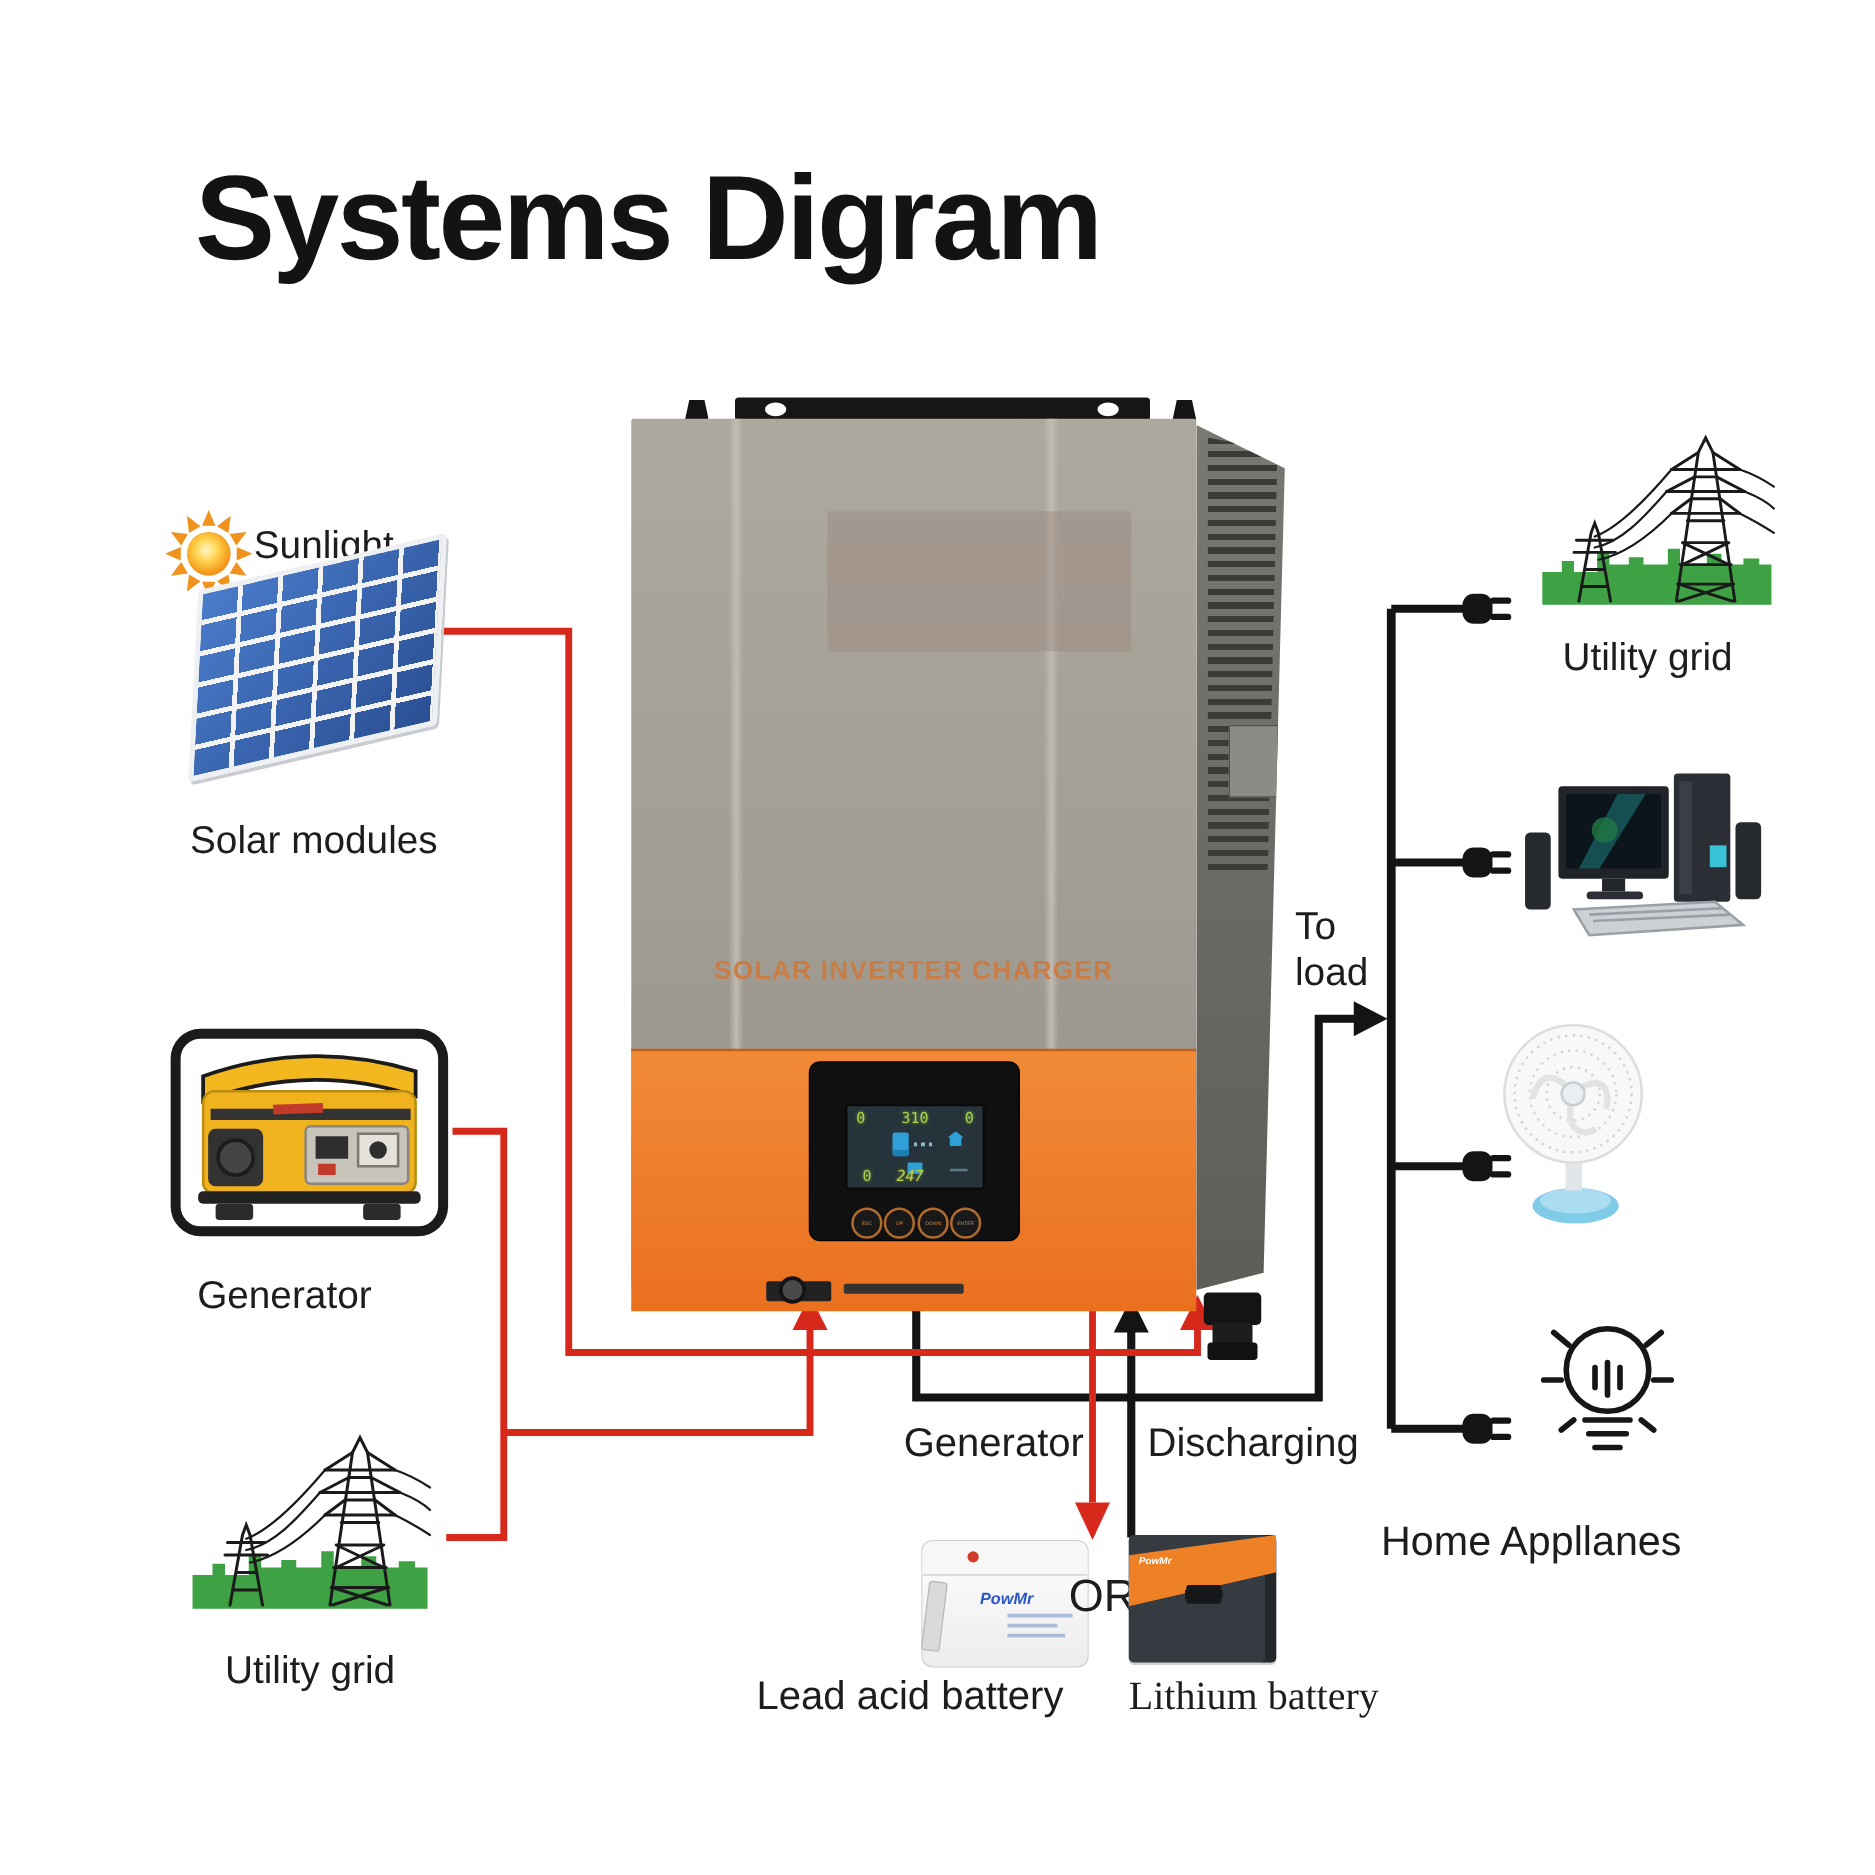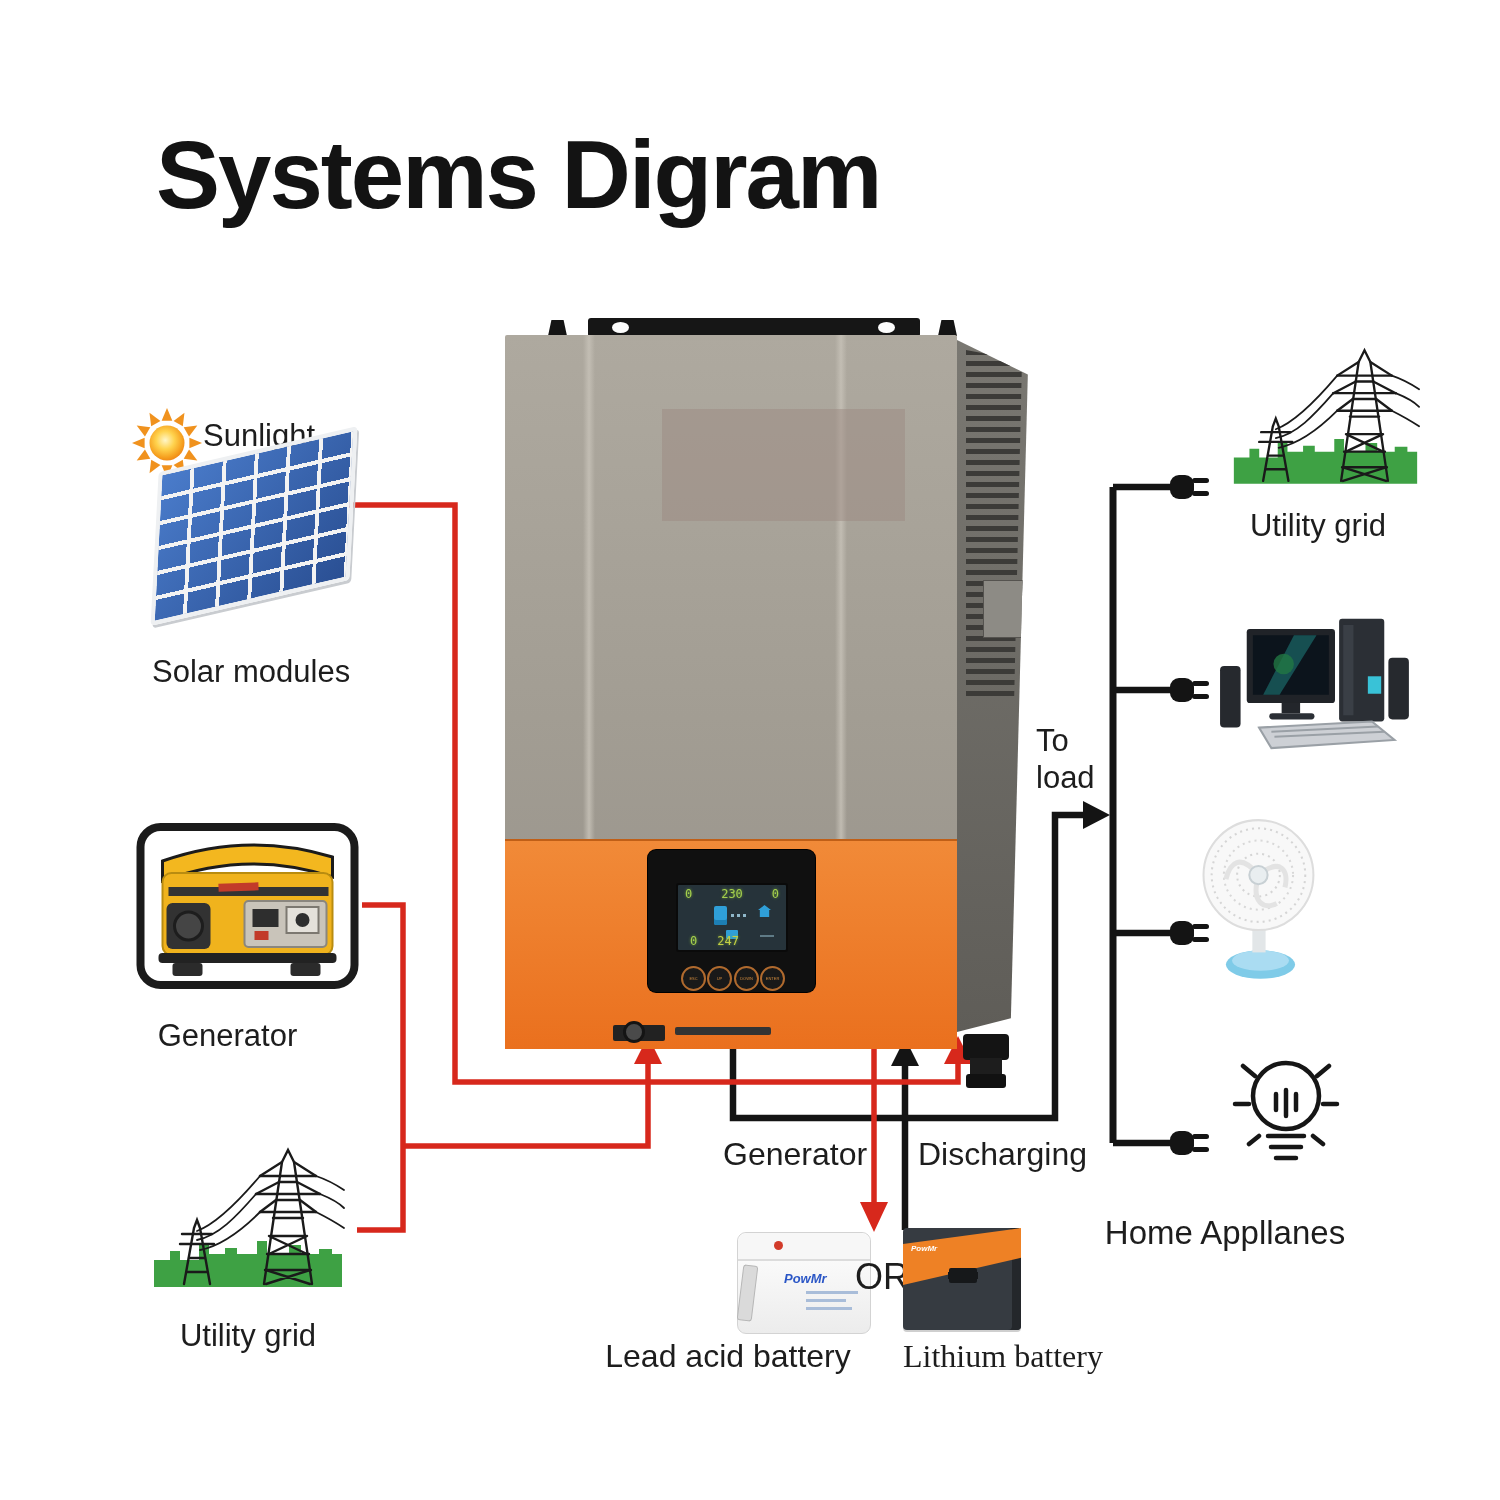--- a/index.html
+++ b/index.html
@@ -197,43 +197,44 @@
     <div class="bracket"></div>
     <div class="hole" style="left:107px;"></div>
     <div class="hole" style="left:373px;"></div>
     <div class="tab" style="left:43px;"></div>
     <div class="tab" style="left:433px;"></div>
 
     <div class="front">
       <div class="seam" style="left:78px;"></div>
       <div class="seam" style="left:330px;"></div>
       <div class="facelabel"></div>
+      <div class="name">SOLAR INVERTER CHARGER</div>
       <div class="orange"></div>
     </div>
 
     <div class="side">
       <div class="vents"></div>
       <div class="sidebox"></div>
     </div>
 
     <div class="lcd">
       <div class="screen">
         <div class="lcdrow r1">
           <span>0</span>
-          <span>230</span>
+          <span>310</span>
           <span>0</span>
         </div>
         <div class="inv-ic"></div>
         <div class="dash"></div>
         <div class="house"></div>
         <div class="batt"></div>
         <div class="dash2"></div>
         <div class="lcdrow r2">
           <span>0</span>
-          <span style="color:#c3cf44;">247</span>
+          <span style="color:#c3cf44;font-style:italic;">247</span>
         </div>
       </div>
       <div class="btn" style="left:33px;">ESC</div>
       <div class="btn" style="left:59px;">UP</div>
       <div class="btn" style="left:86px;">DOWN</div>
       <div class="btn" style="left:112px;">ENTER</div>
     </div>
 
     <div class="term1"></div>
     <div class="term1b"></div>

